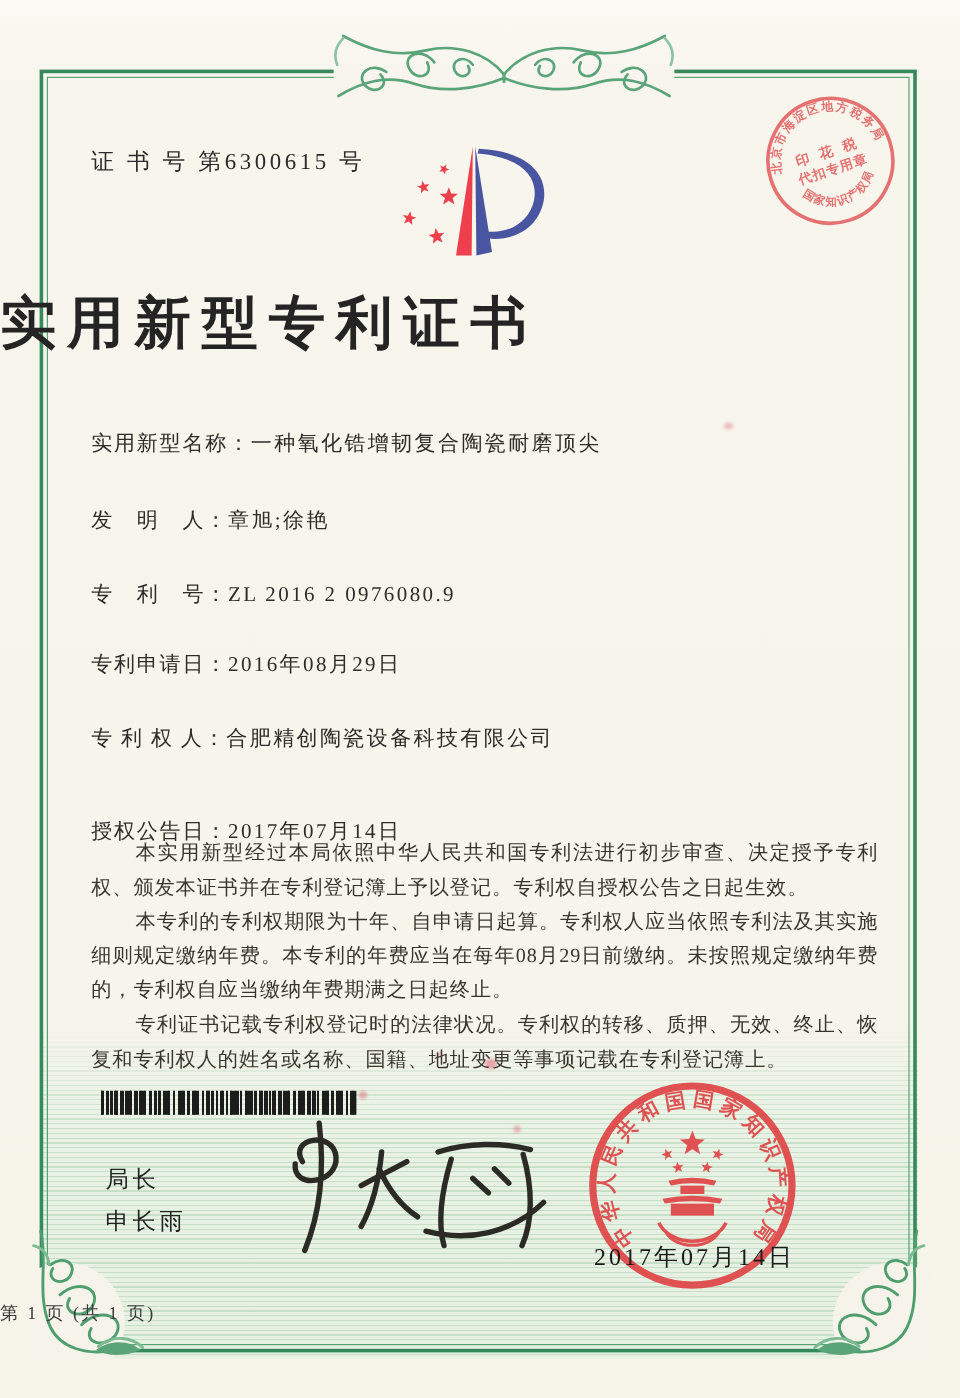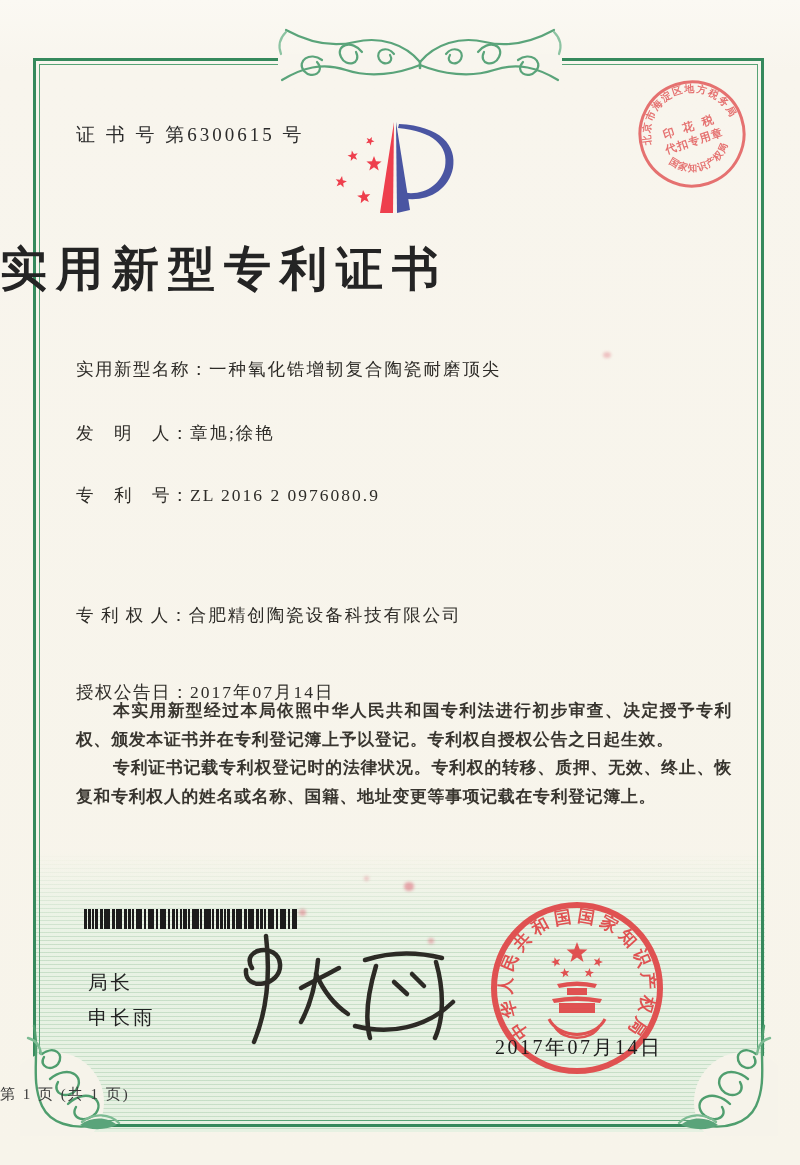--- a/index.html
+++ b/index.html
@@ -19,21 +19,21 @@
   
   .frame{left:33px;top:58px;width:731px;height:1069px;border:3px solid #35895c;box-sizing:border-box;z-index:2;}
   .frame-inner{position:absolute;inset:3px;border:1px solid #57a376;}
   .orn{z-index:3;}
   .content{z-index:4;}
   .cert-no{left:76px;top:122px;font-size:19px;letter-spacing:3px;color:#2b2b2b;}
   .title{left:0;right:0;top:238px;text-align:left;font-size:47px;font-weight:700;letter-spacing:9px;color:#242424;}
   .field{left:76px;font-size:17.5px;letter-spacing:1.5px;color:#2e2c28;white-space:nowrap;}
   .field .val{letter-spacing:2px;}
   .body-text{left:76px;top:697px;width:656px;font-size:16.8px;line-height:28.6px;
-    letter-spacing:.8px;text-align:justify;color:#38352f;z-index:4;font-weight:bold;}
+    letter-spacing:.8px;text-align:justify;color:#38352f;z-index:4;}
   .body-text p{margin:0;text-indent:2.2em;}
   .barcode{left:84px;top:909px;width:213px;height:20px;z-index:4;background:
     repeating-linear-gradient(90deg,#1c1c1c 0 2px,transparent 2px 4px),
     repeating-linear-gradient(90deg,#1c1c1c 0 1px,transparent 1px 6px),
     repeating-linear-gradient(90deg,#1c1c1c 0 3px,transparent 3px 11px);}
   .signer{left:88px;font-size:19.5px;letter-spacing:3px;color:#232323;z-index:4;}
   .issue-date{left:495px;top:1034px;font-size:20px;letter-spacing:2.5px;color:#1b1b1b;z-index:7;}
   .footer{left:0;right:0;top:1085px;text-align:left;font-size:15px;letter-spacing:2px;color:#3a3a3a;z-index:4;}
   .seal{z-index:5;}
   .stain{border-radius:50%;z-index:3;filter:blur(1.5px);}
@@ -119,29 +119,33 @@
 
   <div class="abs content field" style="top:357px;font-family:Liberation Serif, serif;">
     <span>实用新型名称：</span><span class="val">一种氧化锆增韧复合陶瓷耐磨顶尖</span>
   </div>
   <div class="abs content field" style="top:421px;">
     <span>发　明　人：</span><span class="val">章旭;徐艳</span>
   </div>
   <div class="abs content field" style="top:483px;">
     <span>专　利　号：</span><span class="val">ZL 2016 2 0976080.9</span>
   </div>
+  <div class="abs content field" style="top:541px;">
+    <span>专利申请日：</span><span class="val">2016年08月29日</span>
+  </div>
   <div class="abs content field" style="top:603px;">
     <span>专 利 权 人：</span><span class="val">合肥精创陶瓷设备科技有限公司</span>
   </div>
   <div class="abs content field" style="top:680px;">
     <span>授权公告日：</span><span class="val">2017年07月14日</span>
   </div>
 
   <div class="abs body-text">
     <p>本实用新型经过本局依照中华人民共和国专利法进行初步审查、决定授予专利权、颁发本证书并在专利登记簿上予以登记。专利权自授权公告之日起生效。</p>
+    <p>本专利的专利权期限为十年、自申请日起算。专利权人应当依照专利法及其实施细则规定缴纳年费。本专利的年费应当在每年08月29日前缴纳。未按照规定缴纳年费的，专利权自应当缴纳年费期满之日起终止。</p>
     <p>专利证书记载专利权登记时的法律状况。专利权的转移、质押、无效、终止、恢复和专利权人的姓名或名称、国籍、地址变更等事项记载在专利登记簿上。</p>
   </div>
 
   <div class="abs stain" style="left:603px;top:352px;width:8px;height:6px;background:rgba(226,128,140,.45);"></div>
   <div class="abs stain" style="left:404px;top:882px;width:10px;height:9px;background:rgba(222,90,110,.5);"></div>
   <div class="abs stain" style="left:299px;top:909px;width:7px;height:7px;background:rgba(222,90,110,.45);"></div>
   <div class="abs stain" style="left:428px;top:938px;width:6px;height:6px;background:rgba(222,90,110,.4);"></div>
   <div class="abs stain" style="left:364px;top:876px;width:5px;height:5px;background:rgba(226,128,140,.4);"></div>
 
   <div class="abs barcode"></div>

